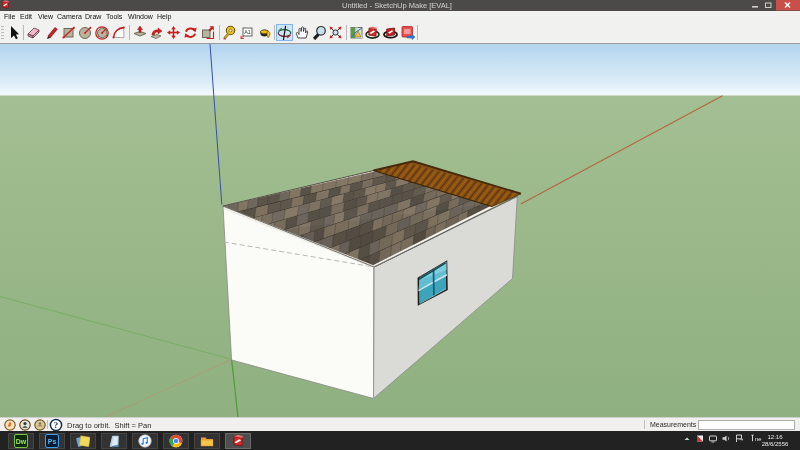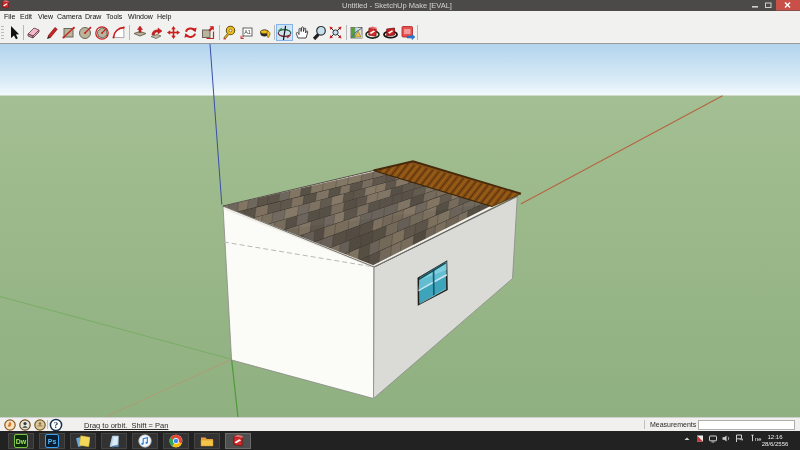--- a/index.html
+++ b/index.html
@@ -878,21 +878,21 @@
         <path d="M20.5 9.8 C20.8 7.8 25.2 7.8 25.5 9.8 Z" fill="#2e3a42"></path>
         <circle cx="38" cy="7" r="5.2" fill="#d9c9a2" stroke="#7a5a20" stroke-width="1.2"></circle>
         <path d="M35 8.5 C36 6 40 6 41 8.5 Z" fill="#b09050"></path>
         <circle cx="38" cy="5.5" r="1.3" fill="#8a7240"></circle>
       </svg></div>
  <div style="position:absolute;left:47px;top:2px;width:1px;height:9px;background:#c0c0c0;"></div>
  <div style="position:absolute;left:49px;top:0px;"><svg width="14" height="14" viewBox="0 0 14 14" style="">
         <circle cx="7" cy="7" r="5.6" fill="#fff" stroke="#17314f" stroke-width="1.5"></circle>
         <text x="7" y="10.2" text-anchor="middle" font-size="9" font-weight="bold" fill="#17314f" font-family="Liberation Serif">?</text>
       </svg></div>
- <span style="position:absolute;left:84px;top:2.5px;font-size:7.5px;color:#2a2a2a;text-decoration:underline;">Drag to orbit.&nbsp;&nbsp;Shift = Pan</span>
+ <span style="position:absolute;left:67px;top:2.5px;font-size:7.5px;color:#2a2a2a;">Drag to orbit.&nbsp;&nbsp;Shift = Pan</span>
  <div style="position:absolute;left:644px;top:2px;width:1px;height:9px;background:#c0c0c0;"></div>
  <span style="position:absolute;left:650px;top:2.5px;font-size:7px;color:#2a2a2a;">Measurements</span>
  <div style="position:absolute;left:698px;top:1.5px;width:97px;height:10.5px;background:#fff;border:1px solid #adadad;"></div>
 </div>
 <div class="taskbar">
  <div style="position:absolute;left:8px;top:1.5px;width:26px;height:16.5px;background:#323232;border:1px solid #454545;box-sizing:border-box;"></div>
     <div style="position:absolute;left:14px;top:3px;width:14px;height:14px;"><svg width="14" height="14" viewBox="0 0 14 14" style="">
         <rect x="0.5" y="0.5" width="13" height="13" rx="1.5" fill="#0d2b0d" stroke="#7ac142" stroke-width="1"></rect>
         <text x="7" y="10" text-anchor="middle" font-size="7" font-weight="bold" fill="#a8e063" font-family="Liberation Sans">Dw</text>
       </svg></div>

